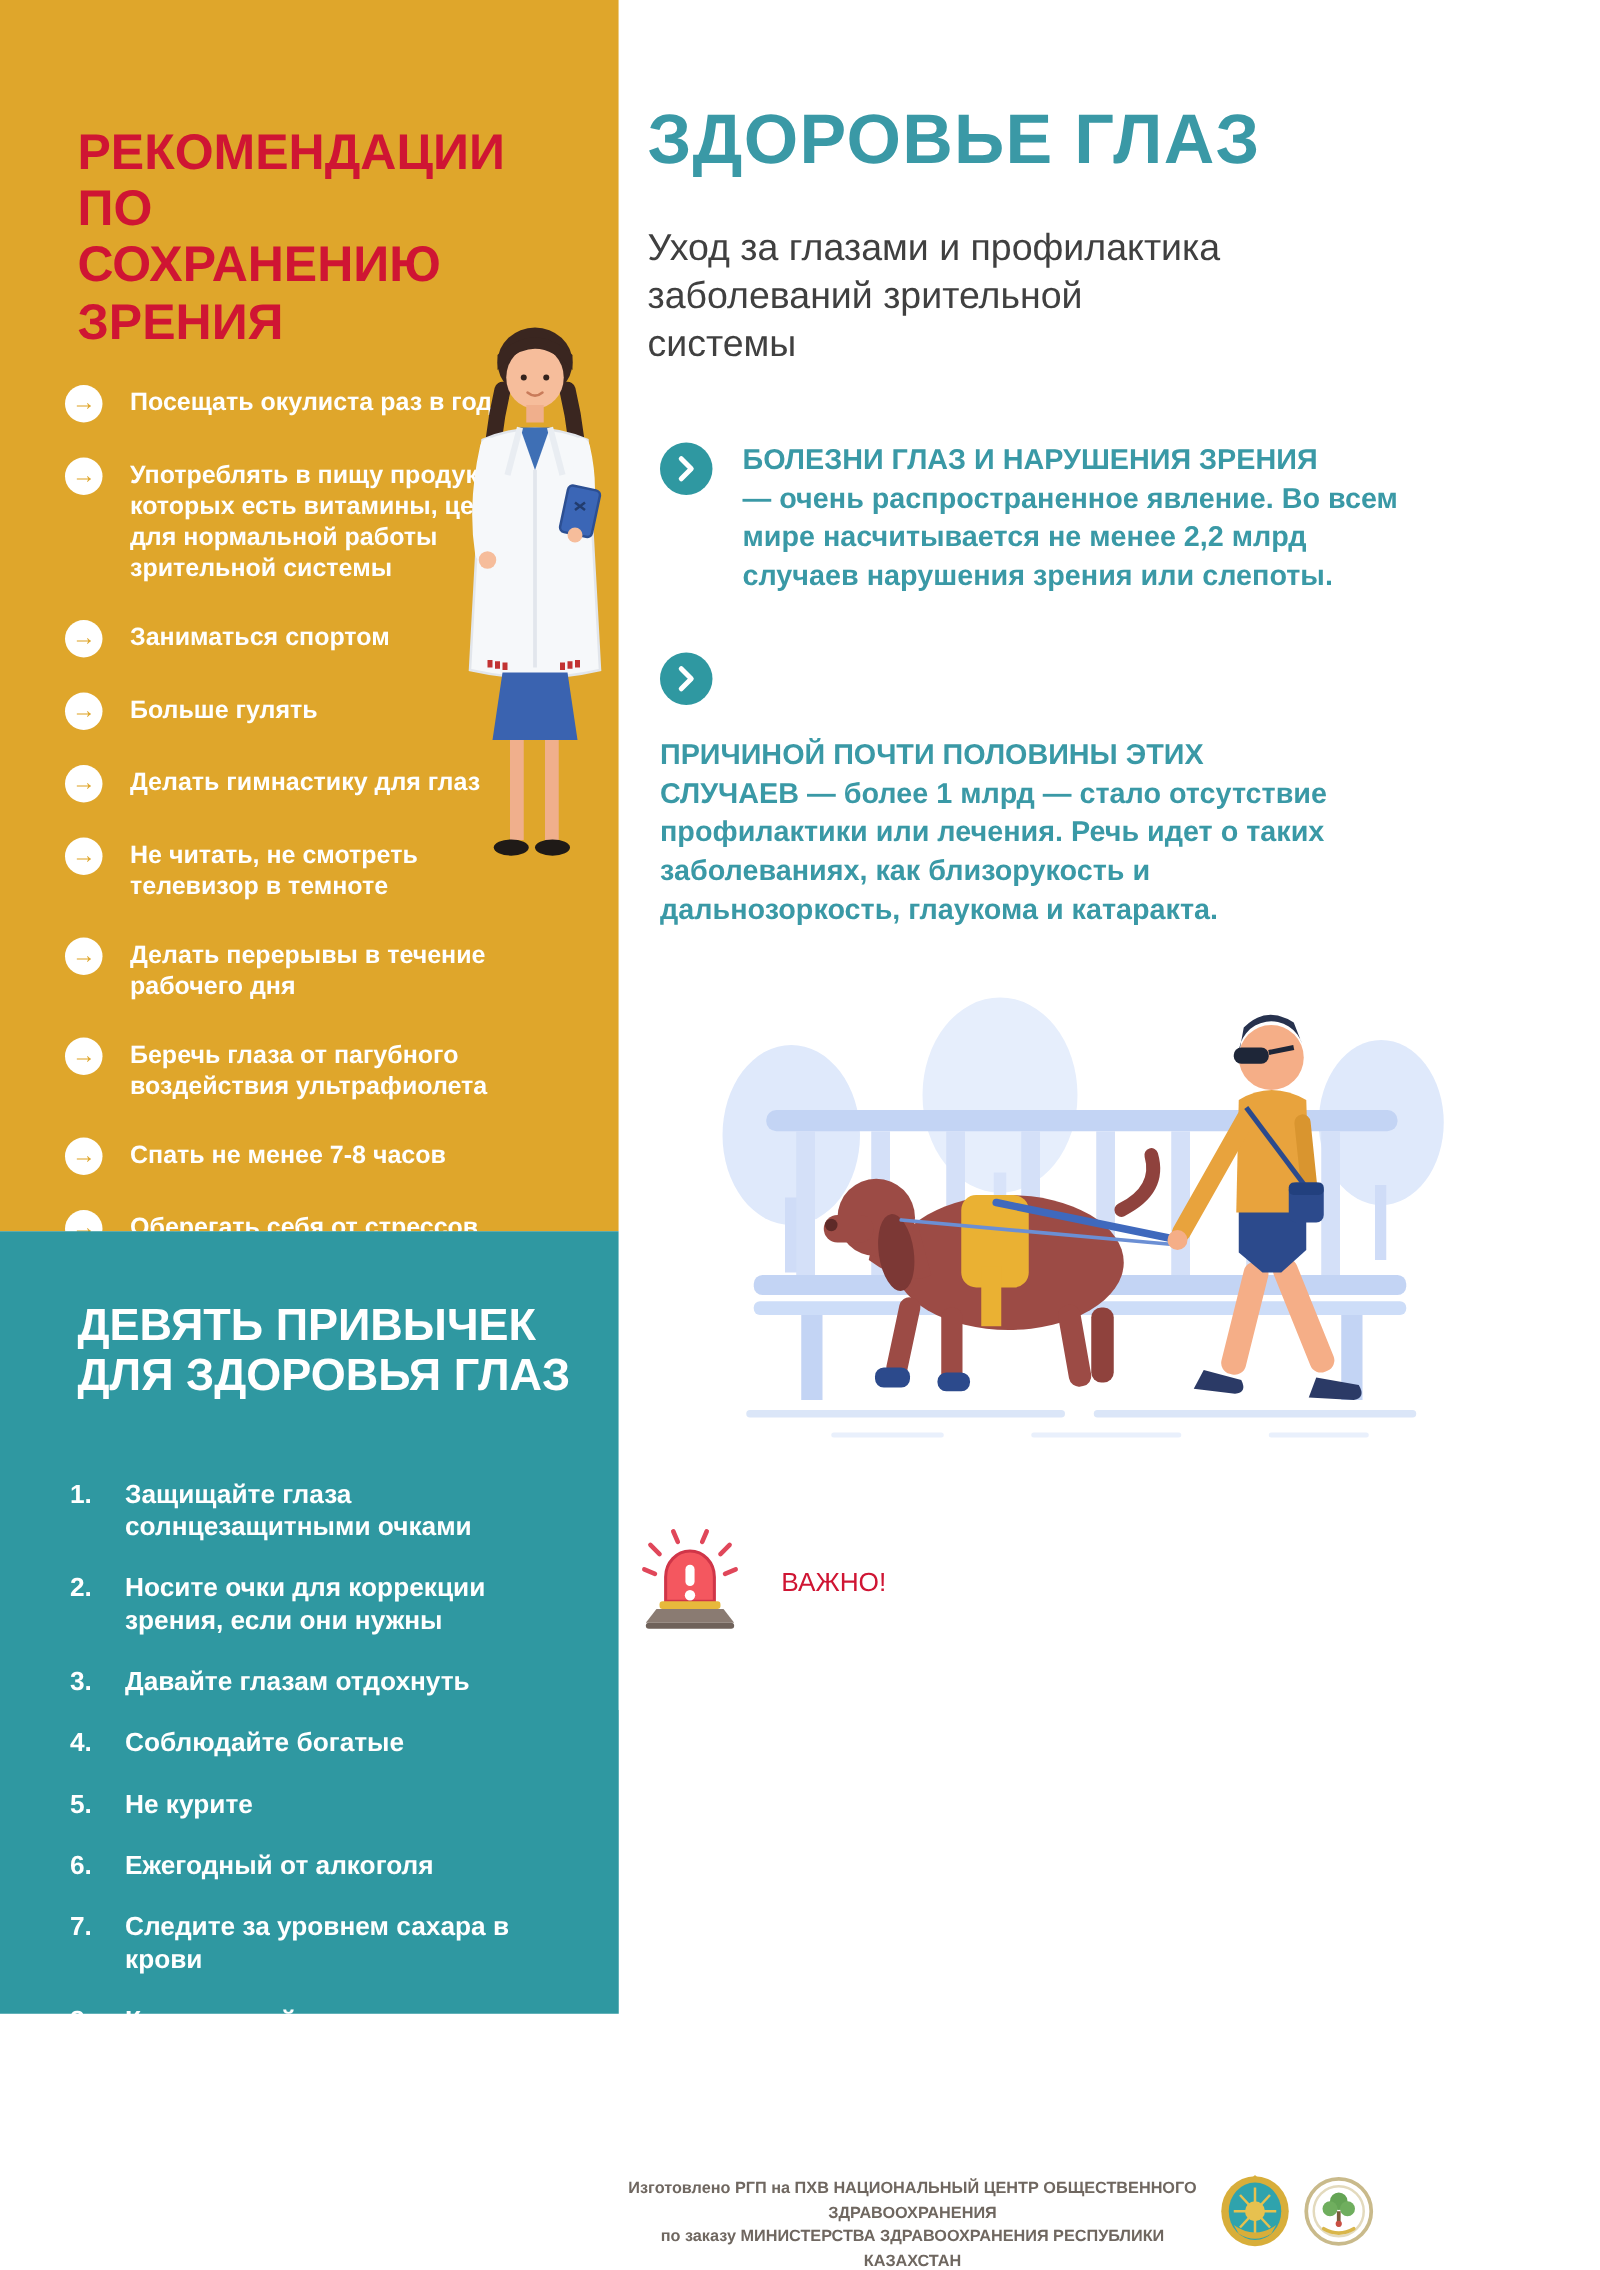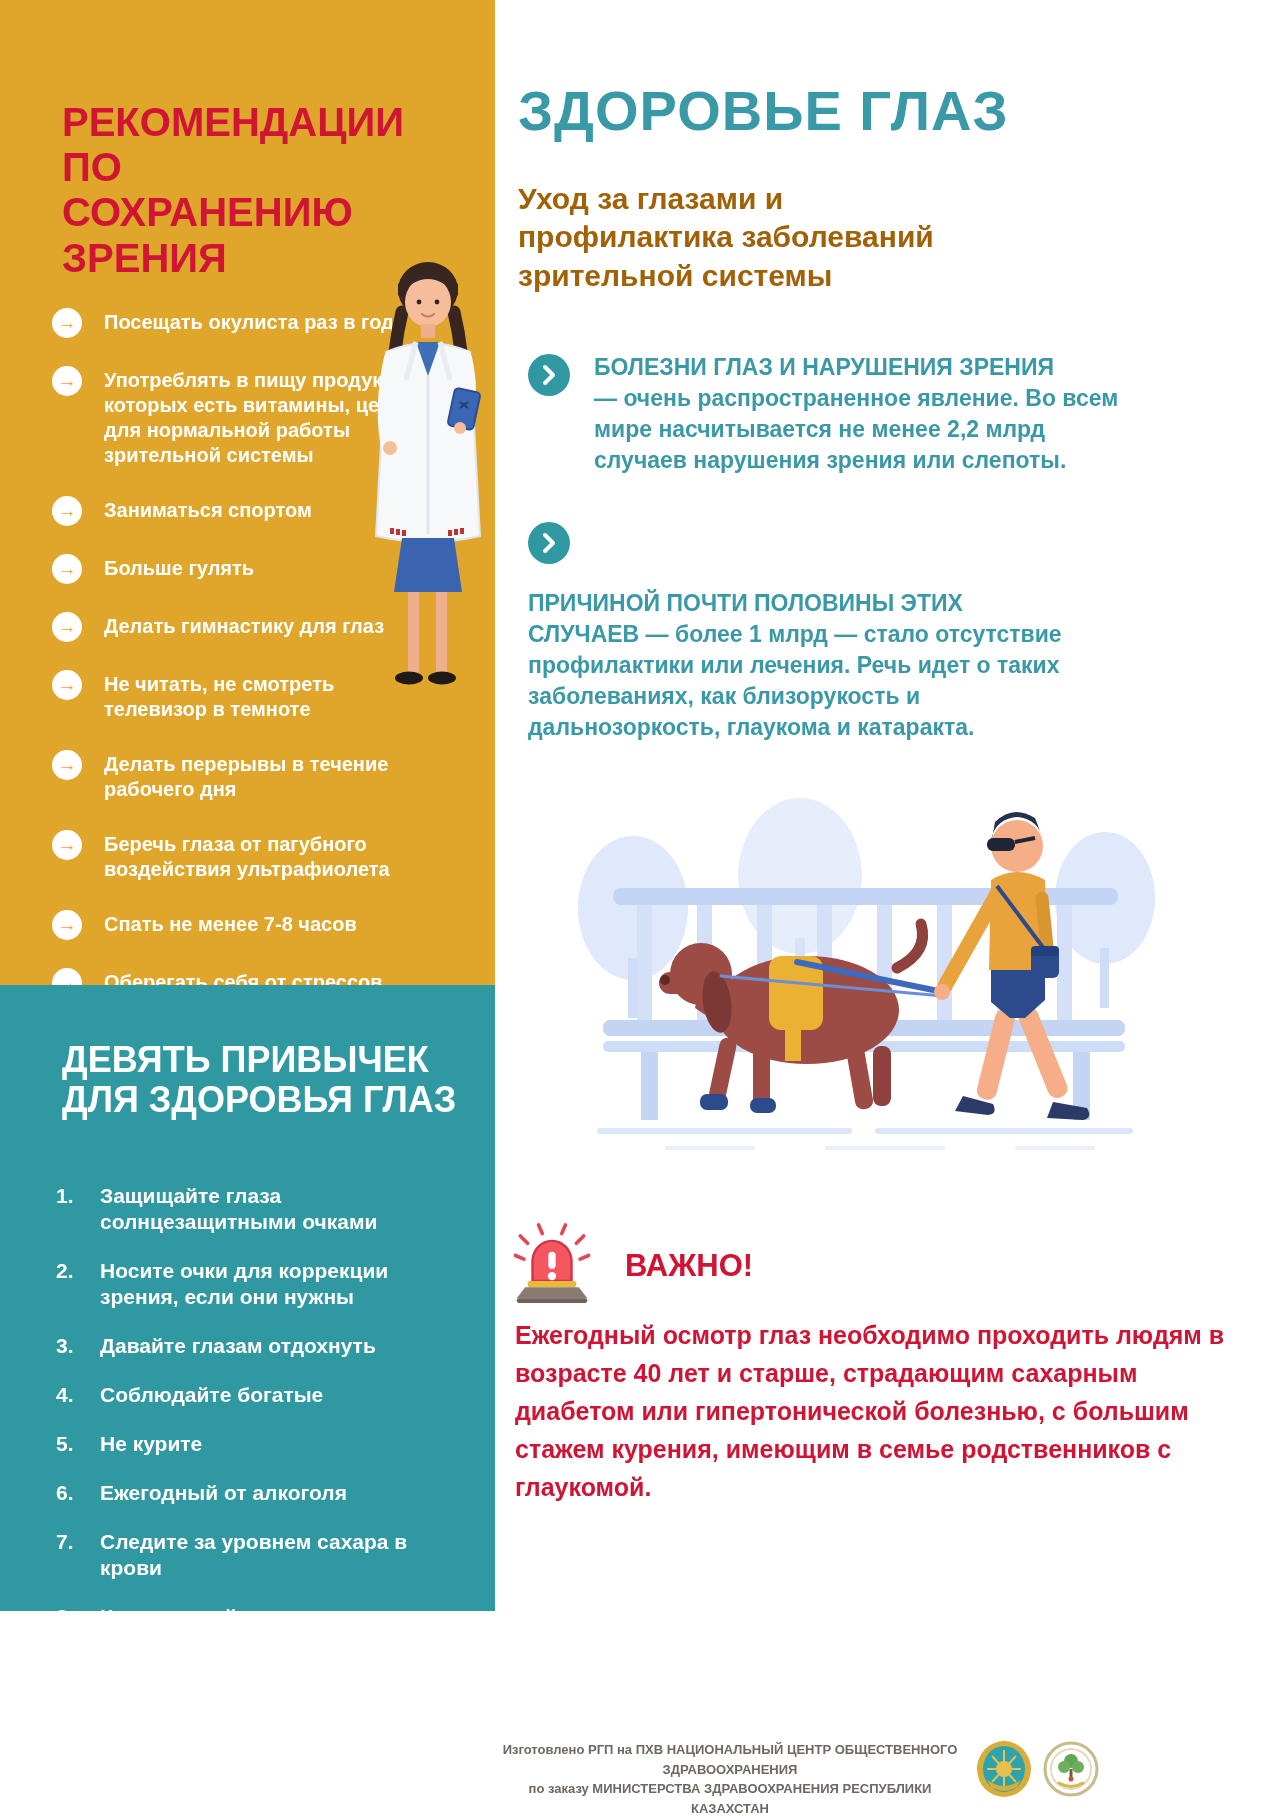--- a/index.html
+++ b/index.html
@@ -19,30 +19,30 @@
   .reco-text{width:335px;color:#ffffff;font-size:20px;font-weight:bold;line-height:25px;padding-top:4px;}
   .habits{position:absolute;left:0;top:985px;width:495px;height:626px;background:#2F98A1;box-sizing:border-box;padding:55px 20px 0 62px;}
   .habits-title{color:#ffffff;font-size:36px;font-weight:bold;line-height:1.12;width:420px;margin:0;}
   .habits-list{list-style:none;margin:62px 0 0 -6px;padding:0;}
   .habit-item{display:flex;align-items:flex-start;margin-bottom:23px;}
   .habit-num{flex:0 0 44px;color:#ffffff;font-size:21px;font-weight:bold;line-height:26px;}
   .habit-text{width:360px;color:#ffffff;font-size:21px;font-weight:bold;line-height:26px;}
   
   .col-right{position:absolute;left:495px;top:0;width:785px;height:1368px;background:#ffffff;}
   .main-title{position:absolute;left:23px;top:78px;margin:0;color:#3A99A6;font-size:56px;font-weight:800;letter-spacing:1px;}
-  .subtitle{position:absolute;left:23px;top:180px;margin:0;width:470px;color:#a16207;font-size:30px;font-weight:bold;line-height:1.28;}
+  .subtitle{position:absolute;left:23px;top:180px;margin:0;width:470px;color:#404040;font-size:30px;font-weight:normal;line-height:1.28;}
   .fact{position:absolute;left:33px;display:flex;gap:24px;}
   .fact-1{top:352px;}
   .fact-2{top:520px;flex-direction:column;}
   .chevron-circle{flex:0 0 42px;width:42px;height:42px;border-radius:50%;background:#2F98A1;display:flex;align-items:center;justify-content:center;margin-top:2px;}
   .fact-text{width:548px;margin:0;color:#3A99A6;font-size:23px;font-weight:bold;line-height:31px;}
   .lead-block{display:block;}
   .illustration{position:absolute;left:50px;top:758px;width:640px;height:400px;}
   .important-row{position:absolute;left:18px;top:1222px;display:flex;align-items:center;gap:34px;}
-  .important-label{color:#CF1533;font-size:31px;font-weight:bold;margin:0;}
+  .important-label{color:#CF1533;font-size:21px;font-weight:normal;margin:0;}
   .important-text{position:absolute;left:20px;top:1316px;width:730px;margin:0;color:#CF1533;font-size:25px;font-weight:bold;line-height:38px;}
   .footer-text{position:absolute;left:0px;top:1740px;width:470px;text-align:center;color:#6F6760;font-size:13px;font-weight:bold;line-height:1.5;}
   .footer-logos{position:absolute;left:480px;top:1740px;display:flex;gap:10px;align-items:center;}
   .doctor{position:absolute;left:348px;top:250px;width:160px;height:445px;}
 </style>
 </head>
 <body>
 
 <div class="page">
 
@@ -247,21 +247,20 @@
           <rect x="29" y="24" width="6" height="14" rx="3" fill="#ffffff"></rect>
           <circle cx="32" cy="44" r="3.4" fill="#ffffff"></circle>
           <rect x="12" y="48" width="40" height="5" rx="2" fill="#e7b93c"></rect>
           <path d="M10,53 h44 l7,9 H3 z" fill="#8a7b72"></path>
           <rect x="3" y="62" width="58" height="4" rx="2" fill="#6f625a"></rect>
         </svg>
       </span>
       <p class="important-label">ВАЖНО!</p>
     </div>
 
-    <p class="important-text">Ежегодный осмотр глаз необходимо проходить людям в возрасте 40 лет и старше, страдающим сахарным диабетом или гипертонической болезнью, с большим стажем курения, имеющим в семье родственников с глаукомой.</p>
 
     <div class="footer-text">
       <div>Изготовлено РГП на ПХВ НАЦИОНАЛЬНЫЙ ЦЕНТР ОБЩЕСТВЕННОГО ЗДРАВООХРАНЕНИЯ</div>
       <div>по заказу МИНИСТЕРСТВА ЗДРАВООХРАНЕНИЯ РЕСПУБЛИКИ КАЗАХСТАН</div>
     </div>
 
     <div class="footer-logos">
       <span>
         <svg width="58" height="58" viewBox="0 0 58 58">
           <ellipse cx="29" cy="29" rx="27" ry="28" fill="#d8ae3a"></ellipse>

